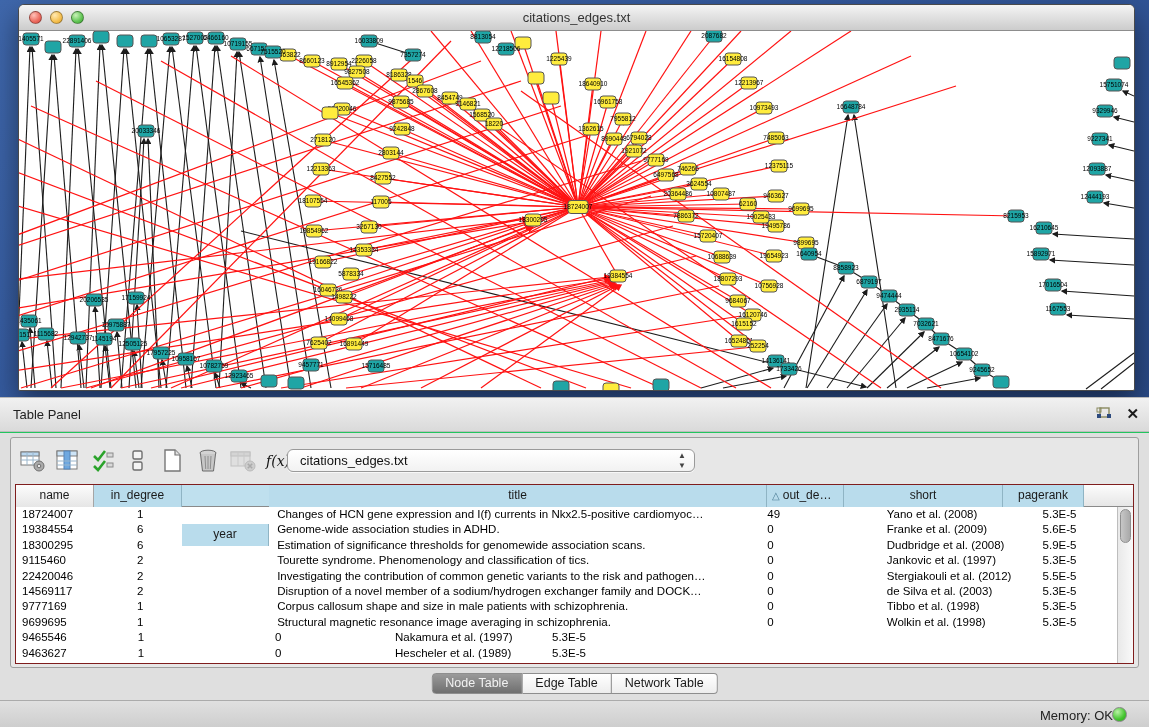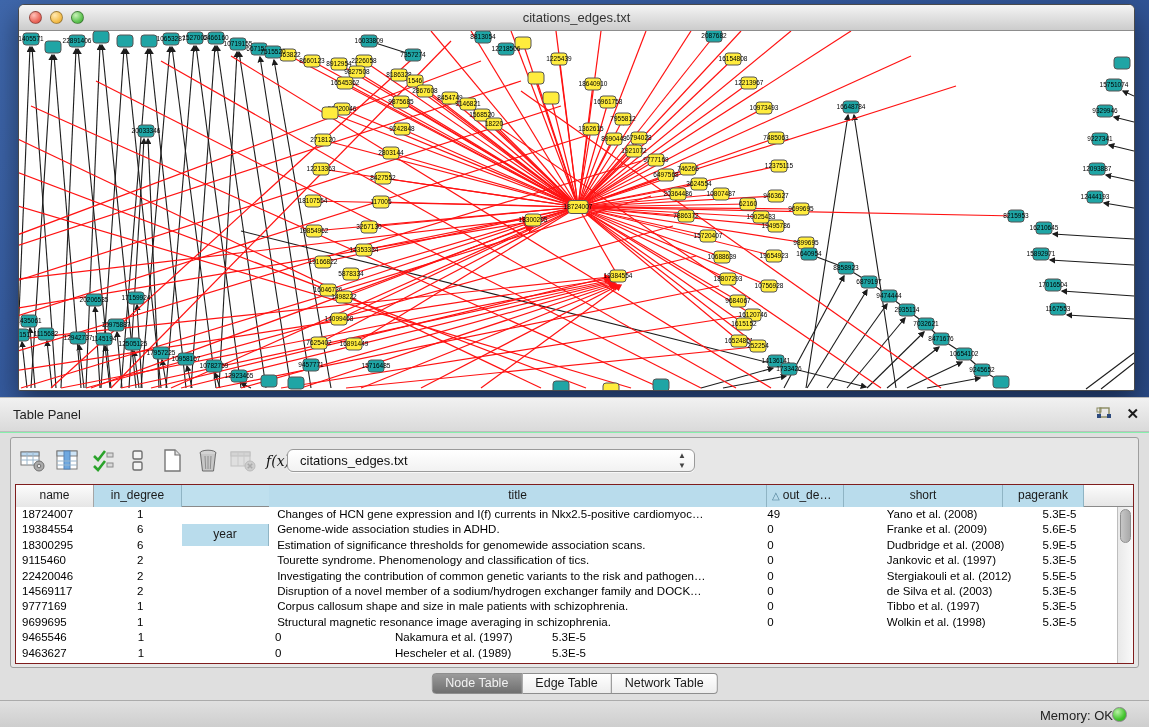--- a/index.html
+++ b/index.html
@@ -16,21 +16,21 @@
   .titlebar .title { position:absolute; left:0; right:0; top:5px; text-align:center;
                      font-size:13px; color:#333; }
   .lights { position:absolute; left:10px; top:6px; display:flex; gap:8px; }
   .light { width:13px; height:13px; border-radius:50%; border:1px solid rgba(0,0,0,.35); }
   .light.red { background:radial-gradient(circle at 35% 30%, #ffc1b8, #ec6a5e 60%, #cf4a43); }
   .light.yel { background:radial-gradient(circle at 35% 30%, #ffe9b3, #f5bf4f 60%, #d99f2b); }
   .light.grn { background:radial-gradient(circle at 35% 30%, #c9f2b8, #61c554 60%, #3fa332); }
   #graph-svg { position:absolute; left:0; top:26px; }
 
   
-  .table-panel { position:absolute; left:0; top:397px; width:1149px; height:330px; background:#86efac; }
+  .table-panel { position:absolute; left:0; top:397px; width:1149px; height:330px; background:#22c55e; }
   .panel-titlebar { position:absolute; left:0; top:0; width:100%; height:35px;
                     background:linear-gradient(#f1f1f1,#dadada); border-top:1px solid #b8b8b8;
                     border-bottom:1px solid #bdbdbd; }
   .panel-titlebar .label { position:absolute; left:13px; top:9px; font-size:13px; color:#222; }
   .panel-controls { position:absolute; right:10px; top:8px; display:flex; gap:14px; align-items:center; }
   .close-x { font-size:15px; font-weight:bold; color:#1a1a1a; line-height:16px; cursor:default; }
 
   .panel-body { position:absolute; left:0; top:36px; right:0; bottom:27px; background:#dfdfdf; }
   .container { position:absolute; left:10px; top:4px; width:1129px; height:231px;
                background:#e7e7e7; border:1px solid #9e9e9e; border-radius:3px; }
@@ -706,21 +706,21 @@
               <div class="cell c4">0</div>
               <div class="cell c5">de Silva et al. (2003)</div>
               <div class="cell c6">5.3E-5</div>
             </div>
             <div class="trow">
               <div class="cell c0">9777169</div>
               <div class="cell c1">1</div>
               <div class="cell c2">1998</div>
               <div class="cell c3">Corpus callosum shape and size in male patients with schizophrenia.</div>
               <div class="cell c4">0</div>
-              <div class="cell c5">Tibbo et al. (1997)</div>
+              <div class="cell c5">Tibbo et al. (1998)</div>
               <div class="cell c6">5.3E-5</div>
             </div>
             <div class="trow">
               <div class="cell c0">9699695</div>
               <div class="cell c1">1</div>
               <div class="cell c2">1998</div>
               <div class="cell c3">Structural magnetic resonance image averaging in schizophrenia.</div>
               <div class="cell c4">0</div>
               <div class="cell c5">Wolkin et al. (1998)</div>
               <div class="cell c6">5.3E-5</div>

